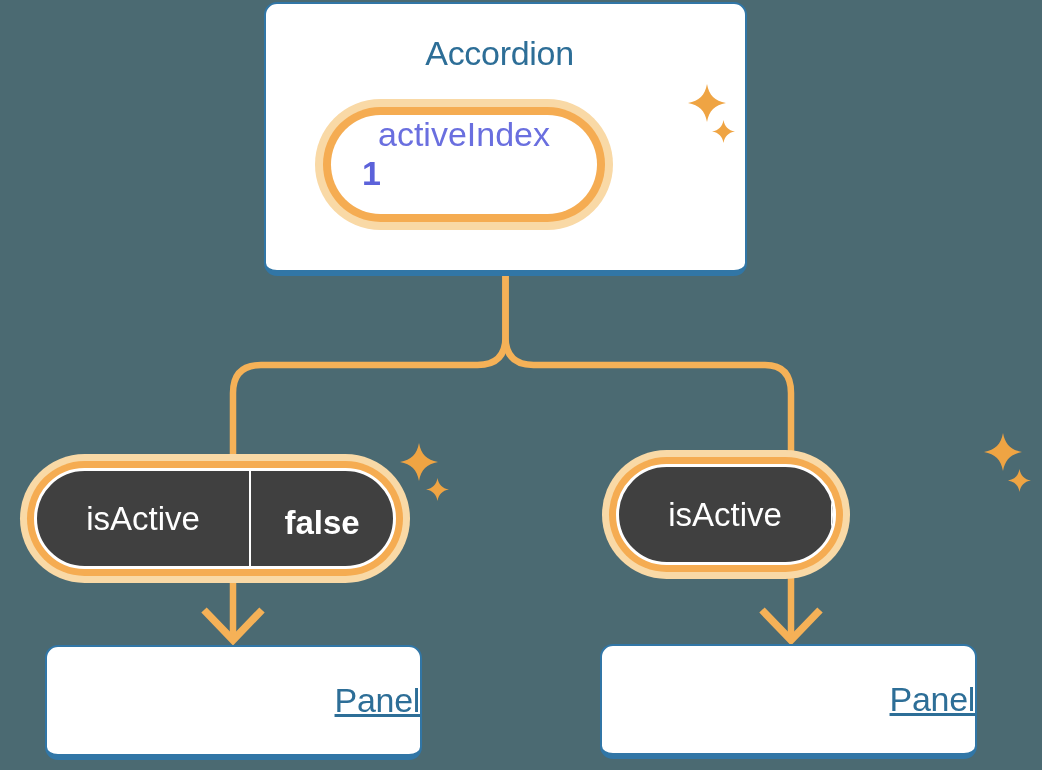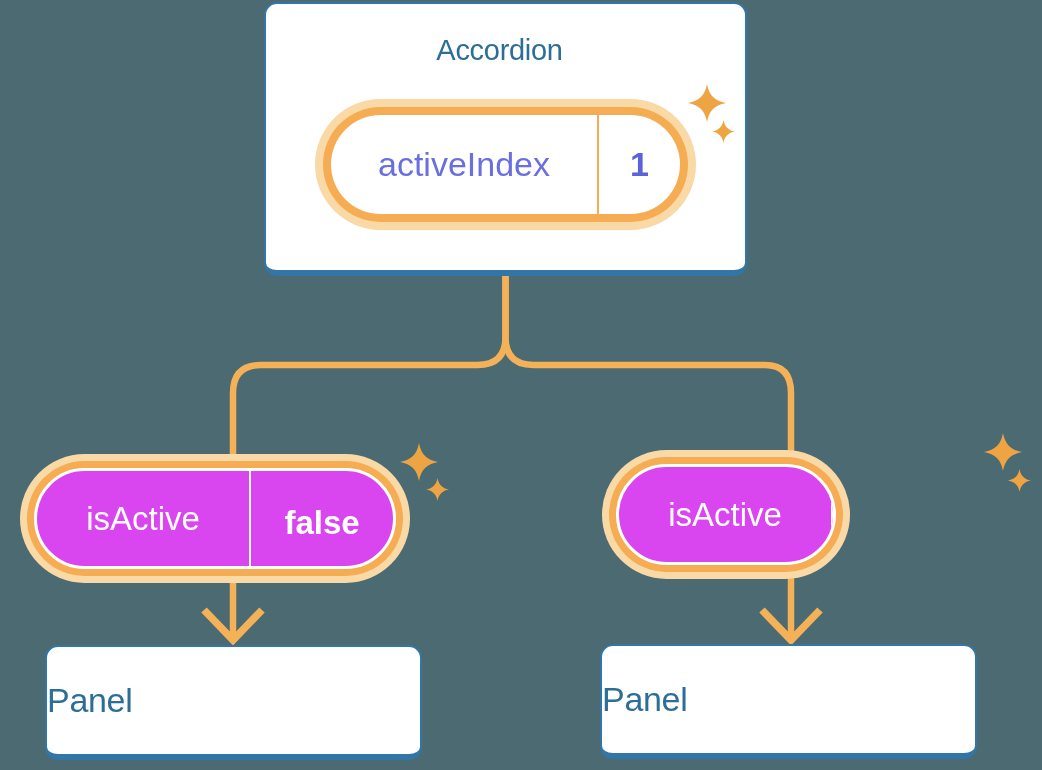--- a/index.html
+++ b/index.html
@@ -15,48 +15,48 @@
     background:#FFFFFF;
     border:2px solid #3176A6;
     border-bottom-width:6px;
     border-radius:13px;
     z-index:2;
   }
   .accordion-card { left:264px; top:2px; width:483px; height:274px; }
   .card-title {
     position:absolute; left:0; right:12px; top:30px;
     text-align:center;
-    font-size:29px; color:#2D6E97; letter-spacing:-0.3px;
+    font-size:34px; color:#2D6E97; letter-spacing:-0.3px;
   }
   .panel-card {
-    display:flex; align-items:center; justify-content:flex-start;
-    font-size:34px; color:#2D6E97; letter-spacing:-0.3px;
+    display:flex; align-items:center; justify-content:flex-end;
+    font-size:34px; color:#2D6E97; letter-spacing:-0.3px;text-decoration:underline;
   }
   .panel-left  { left:45px;  top:645px; width:377px; height:115px; }
   .panel-right { left:600px; top:644px; width:377px; height:115px; }
 
   
   .pill { position:absolute; border-radius:999px; background:#F9D9A6; z-index:3; }
   .pill-ring { border-radius:999px; background:#F5AC52; }
   .pill-core { border-radius:999px; display:flex; align-items:stretch; overflow:hidden; }
   .cell { display:flex; align-items:center; justify-content:center; }
 
   
   .state-pill { left:315px; top:99px; padding:8px; }
   .state-pill .pill-ring { padding:8px; }
-  .state-pill .pill-core { background:#FFFFFF; height:99px; }
+  .state-pill .pill-core { background:#FFFFFF; height:99px;flex-direction:column; }
   .state-name  { width:266px; font-size:34px; color:#6A6FDF; }
   .state-divider { width:2px; background:#F5AC52; }
   .state-value { width:81px; font-size:34px; font-weight:bold; color:#5C62DA; }
 
   
   .prop-pill { padding:7px; }
   .prop-pill .pill-ring { padding:7px; }
   .prop-pill .pill-core {
-    background:#d946ef; border:3px solid #FFFFFF; box-sizing:border-box; height:101px;
+    background:#404040; border:3px solid #FFFFFF; box-sizing:border-box; height:101px;
   }
   .prop-left  { left:20px;  top:454px; }
   .prop-right { left:602px; top:450px; }
   .prop-name { width:212px; font-size:33px; color:#FFFFFF; }
   .prop-divider { width:2px; background:#FFFFFF; }
   .prop-value { font-size:33px; font-weight:bold; color:#FFFFFF;margin-top:8px; }
   .w-false { width:142px; }
   .w-true  { width:120px; }
 
   

